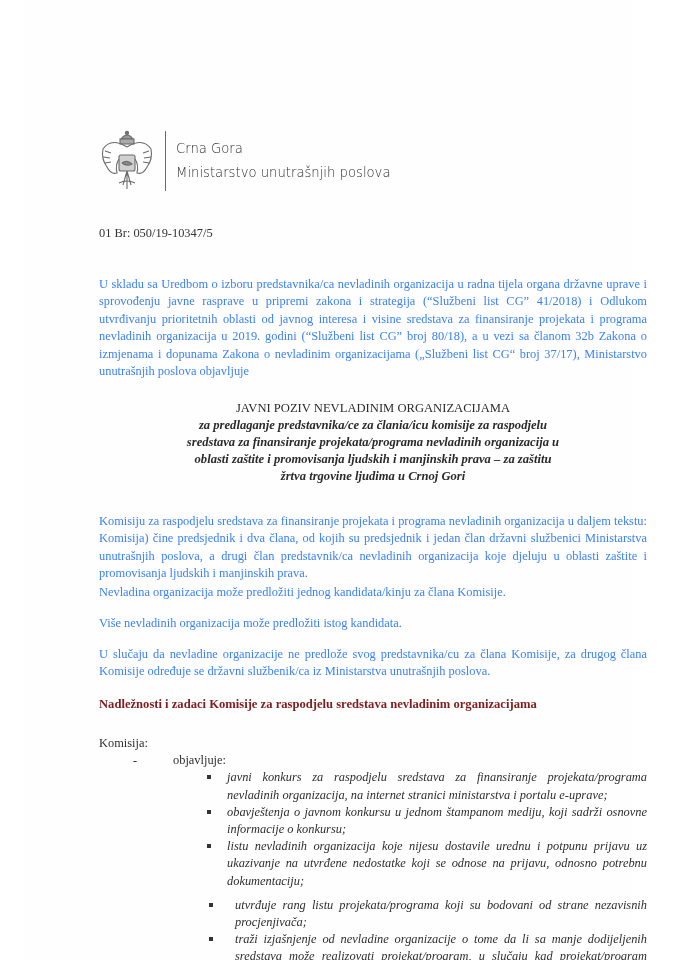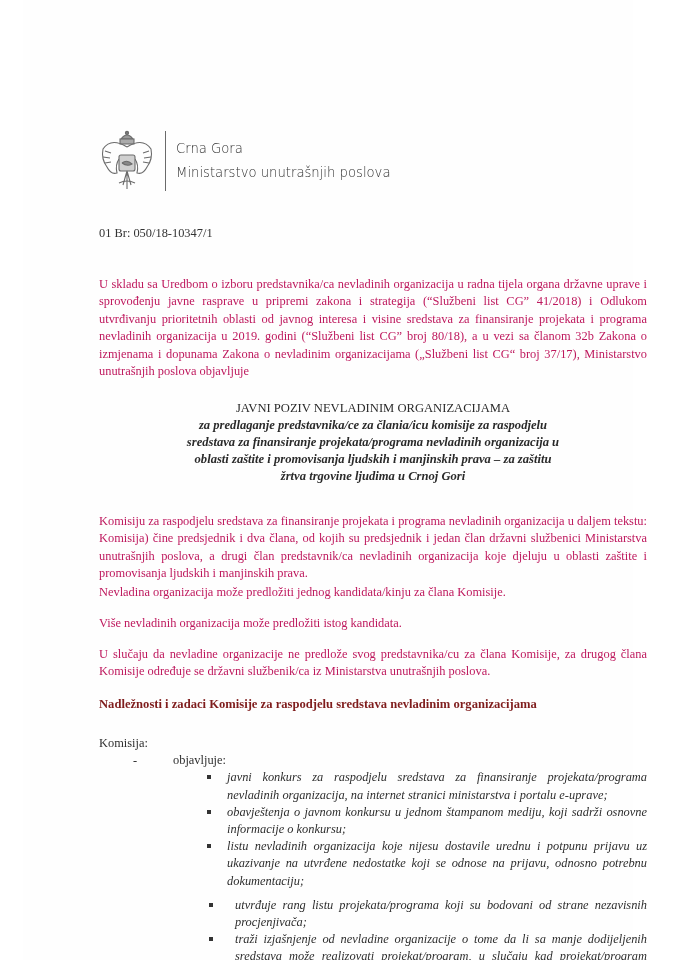--- a/index.html
+++ b/index.html
@@ -6,21 +6,21 @@
   body {
     width: 679px; height: 960px; overflow: hidden; position: relative;
     font-family: "Liberation Serif", serif; color: #2a2a2a;
   }
   .page { position: absolute; left: 3px; top: 0; width: 610px; height: 960px; background: #fefefe; margin-left: 20px; }
   .letterhead { position: absolute; left: 74px; top: 128px; height: 66px; display: flex; align-items: center; }
   .crest { width: 60px; height: 64px; }
   .lh-divider { width: 1px; height: 60px; background: #6a6a6a; margin-left: 8px; margin-right: 10px; }
   .lh-text { font-family: "DejaVu Sans", sans-serif; font-size: 13.2px; color: #333; line-height: 24px; font-weight: 300; }
   .ref { position: absolute; left: 76px; top: 224px; font-size: 12.4px; line-height: 18px; color: #333; }
-  .para { position: absolute; left: 76px; width: 548px; font-size: 12.4px; line-height: 17.4px; text-align: justify; color: #be185d; }
+  .para { position: absolute; left: 76px; width: 548px; font-size: 12.4px; line-height: 17.4px; text-align: justify; color: #3b82f6; }
   .title-block { position: absolute; left: 160px; top: 400px; width: 380px; text-align: center; font-size: 12.6px; line-height: 17px; color: #2a2a2a; }
   .title-main { font-weight: normal; }
   .title-sub { font-style: italic; font-weight: bold; }
   .heading { position: absolute; left: 76px; top: 697px; font-size: 12.6px; font-weight: bold; color: #7f1d1d; }
   .list-root { position: absolute; left: 76px; top: 735px; width: 548px; font-size: 12.4px; line-height: 17.2px; color: #2e2e2e; }
   .dash-item { position: relative; padding-left: 74px; }
   .dash-mark { position: absolute; left: 34px; top: 0; }
   .sq-list { margin: 0; padding: 0; list-style: none; font-style: italic; }
   .sq-item { position: relative; padding-left: 128px; text-align: justify; }
   .sq-item .sq { position: absolute; left: 108px; top: 6px; width: 4px; height: 4px; background: #333; }
@@ -49,21 +49,21 @@
       </g>
     </svg>
     <div class="lh-divider"></div>
     <div class="lh-text">
       <div>Crna Gora</div>
       <div>Ministarstvo unutrašnjih poslova</div>
     </div>
   </div>
 
   <div class="ref">
-    <div>01 Br: 050/18-10347/1</div>
+    <div>01 Br: 050/19-10347/5</div>
   </div>
 
   <div class="para" style="top:276px;">U skladu sa Uredbom o izboru predstavnika/ca nevladinih organizacija u radna tijela organa državne uprave i sprovođenju javne rasprave u pripremi zakona i strategija (“Službeni list CG” 41/2018) i Odlukom utvrđivanju prioritetnih oblasti od javnog interesa i visine sredstava za finansiranje projekata i programa nevladinih organizacija u 2019. godini (“Službeni list CG” broj 80/18), a u vezi sa članom 32b Zakona o izmjenama i dopunama Zakona o nevladinim organizacijama („Službeni list CG“ broj 37/17), Ministarstvo unutrašnjih poslova objavljuje</div>
 
   <div class="title-block">
     <div class="title-main">JAVNI POZIV NEVLADINIM ORGANIZACIJAMA</div>
     <div class="title-sub">za predlaganje predstavnika/ce za člania/icu komisije za raspodjelu sredstava za finansiranje projekata/programa nevladinih organizacija u oblasti zaštite i promovisanja ljudskih i manjinskih prava – za zaštitu žrtva trgovine ljudima u Crnoj Gori</div>
   </div>
 
   <div class="para" style="top:513px;">Komisiju za raspodjelu sredstava za finansiranje projekata i programa nevladinih organizacija  u daljem tekstu: Komisija) čine predsjednik i dva člana, od kojih su predsjednik i jedan član državni službenici Ministarstva unutrašnjih poslova, a drugi član predstavnik/ca nevladinih organizacija koje djeluju u oblasti zaštite i promovisanja ljudskih i manjinskih prava.</div>

